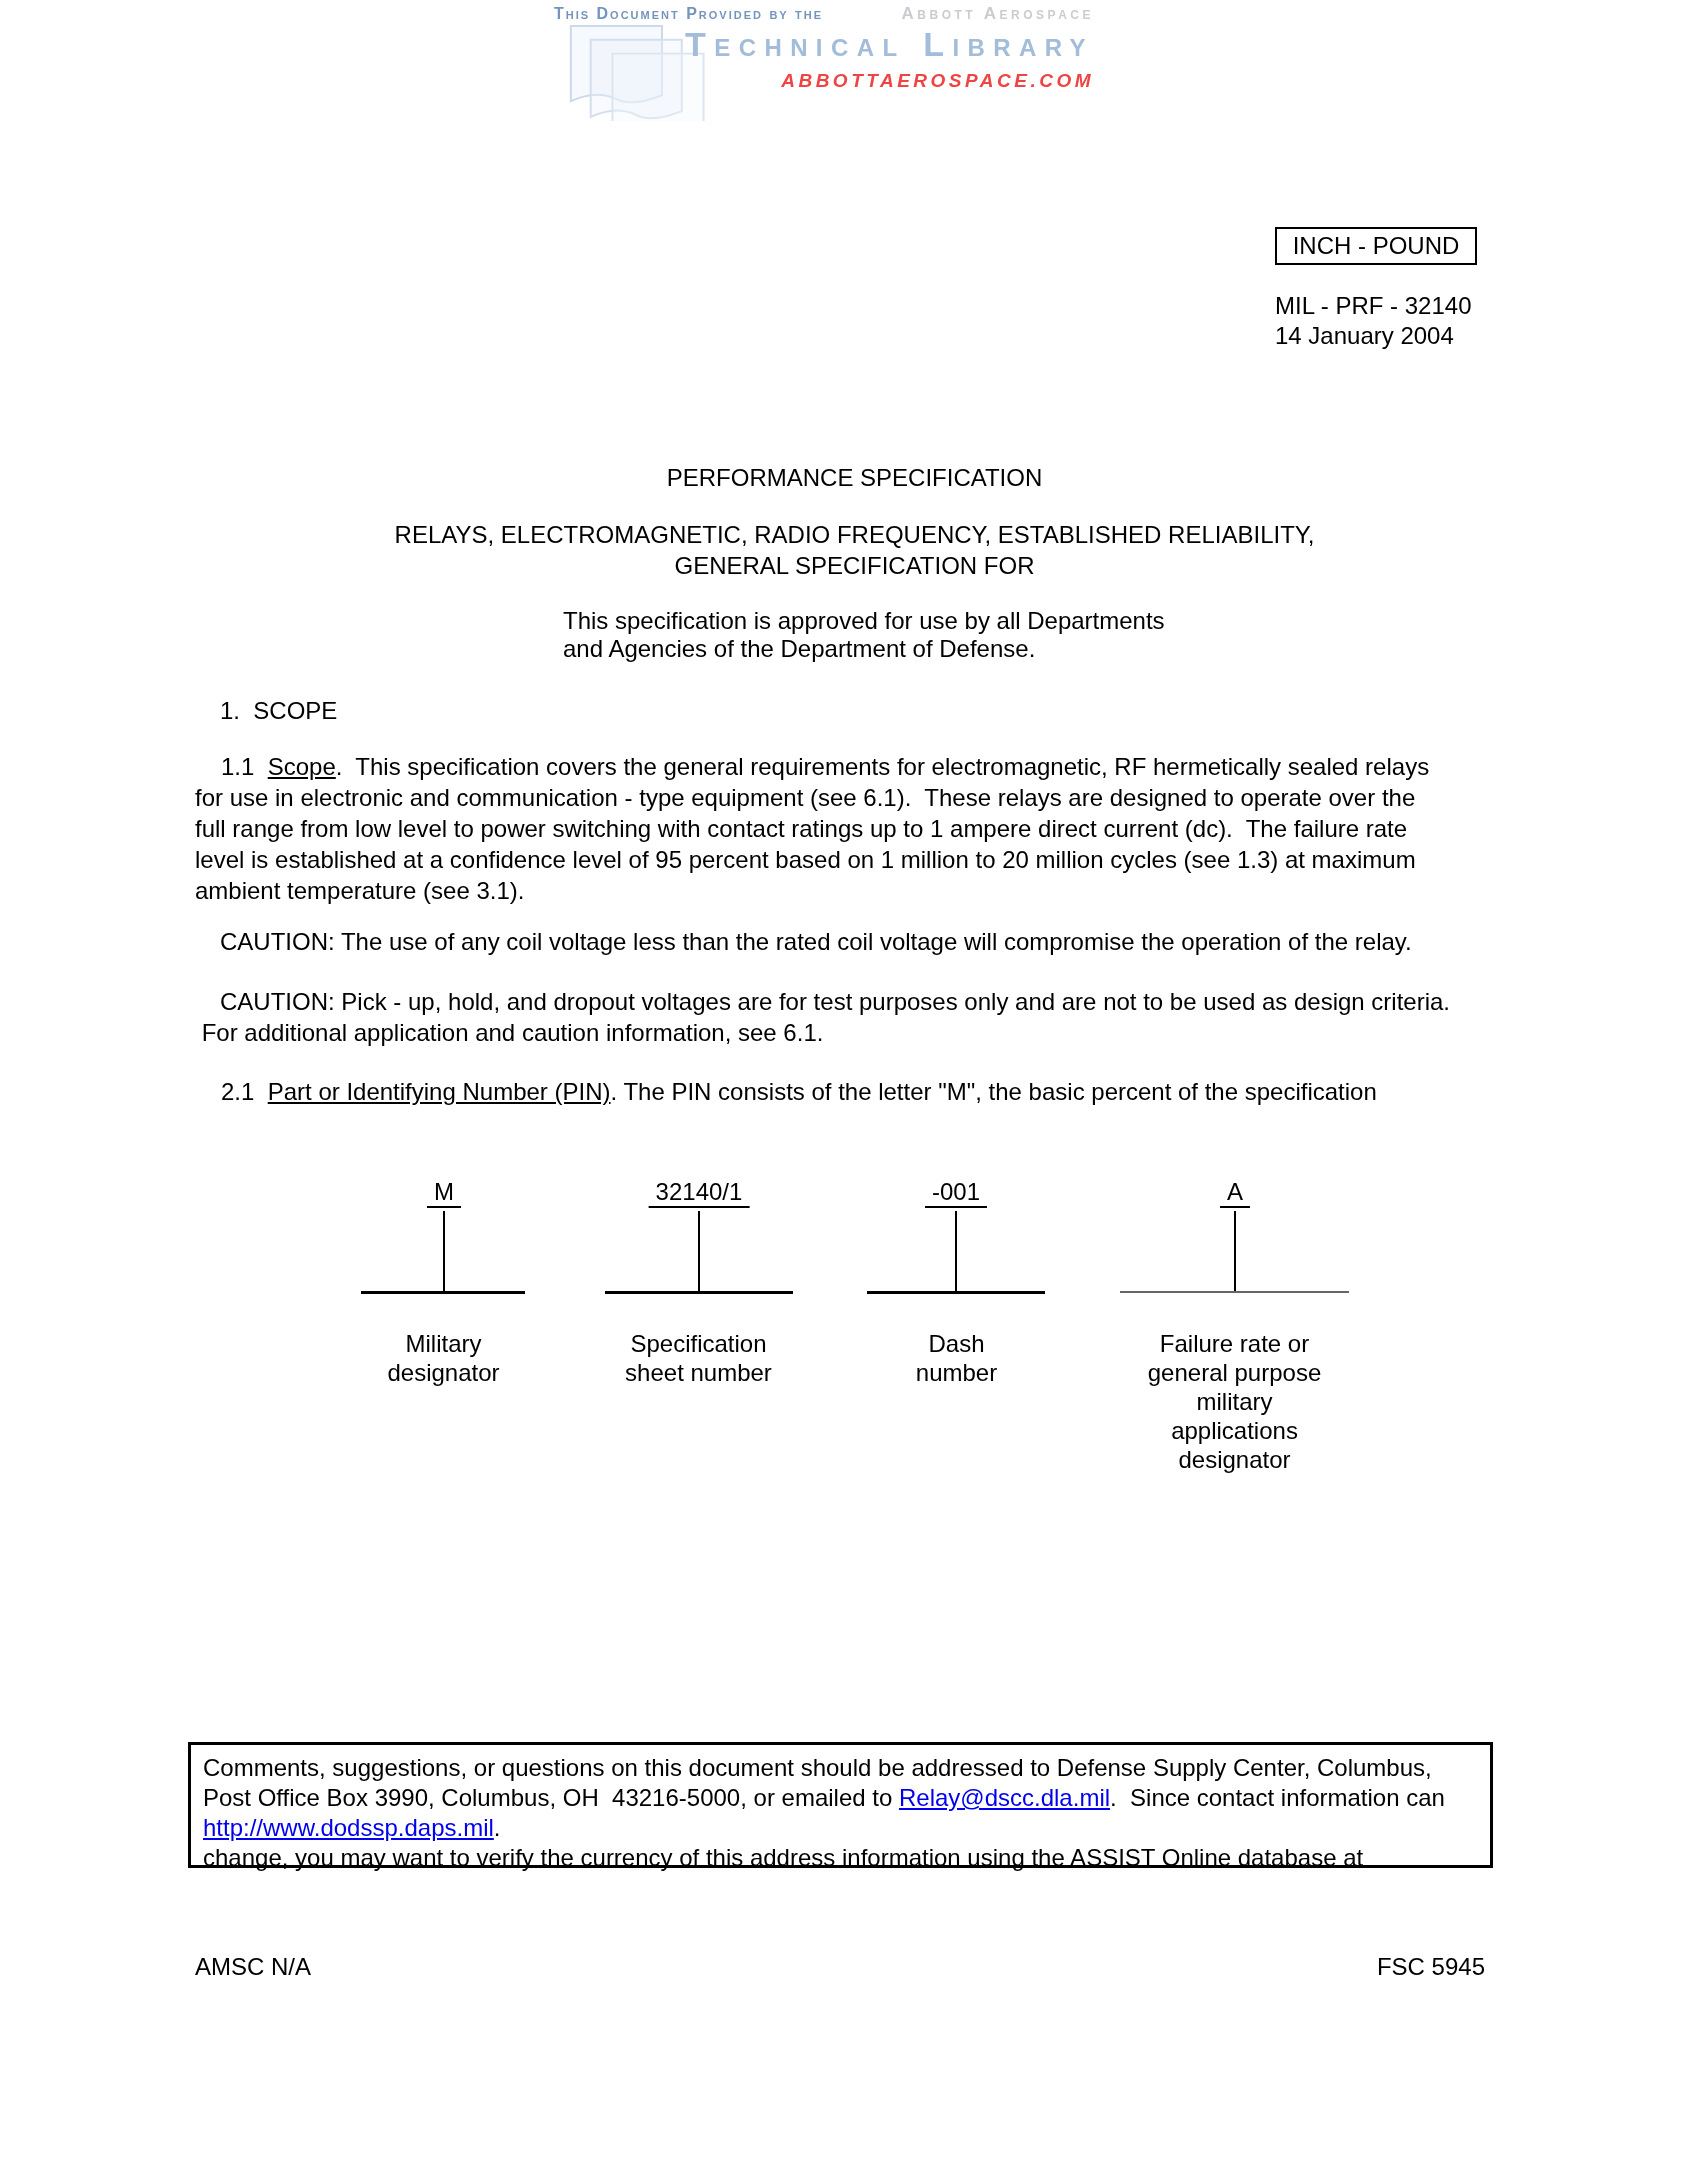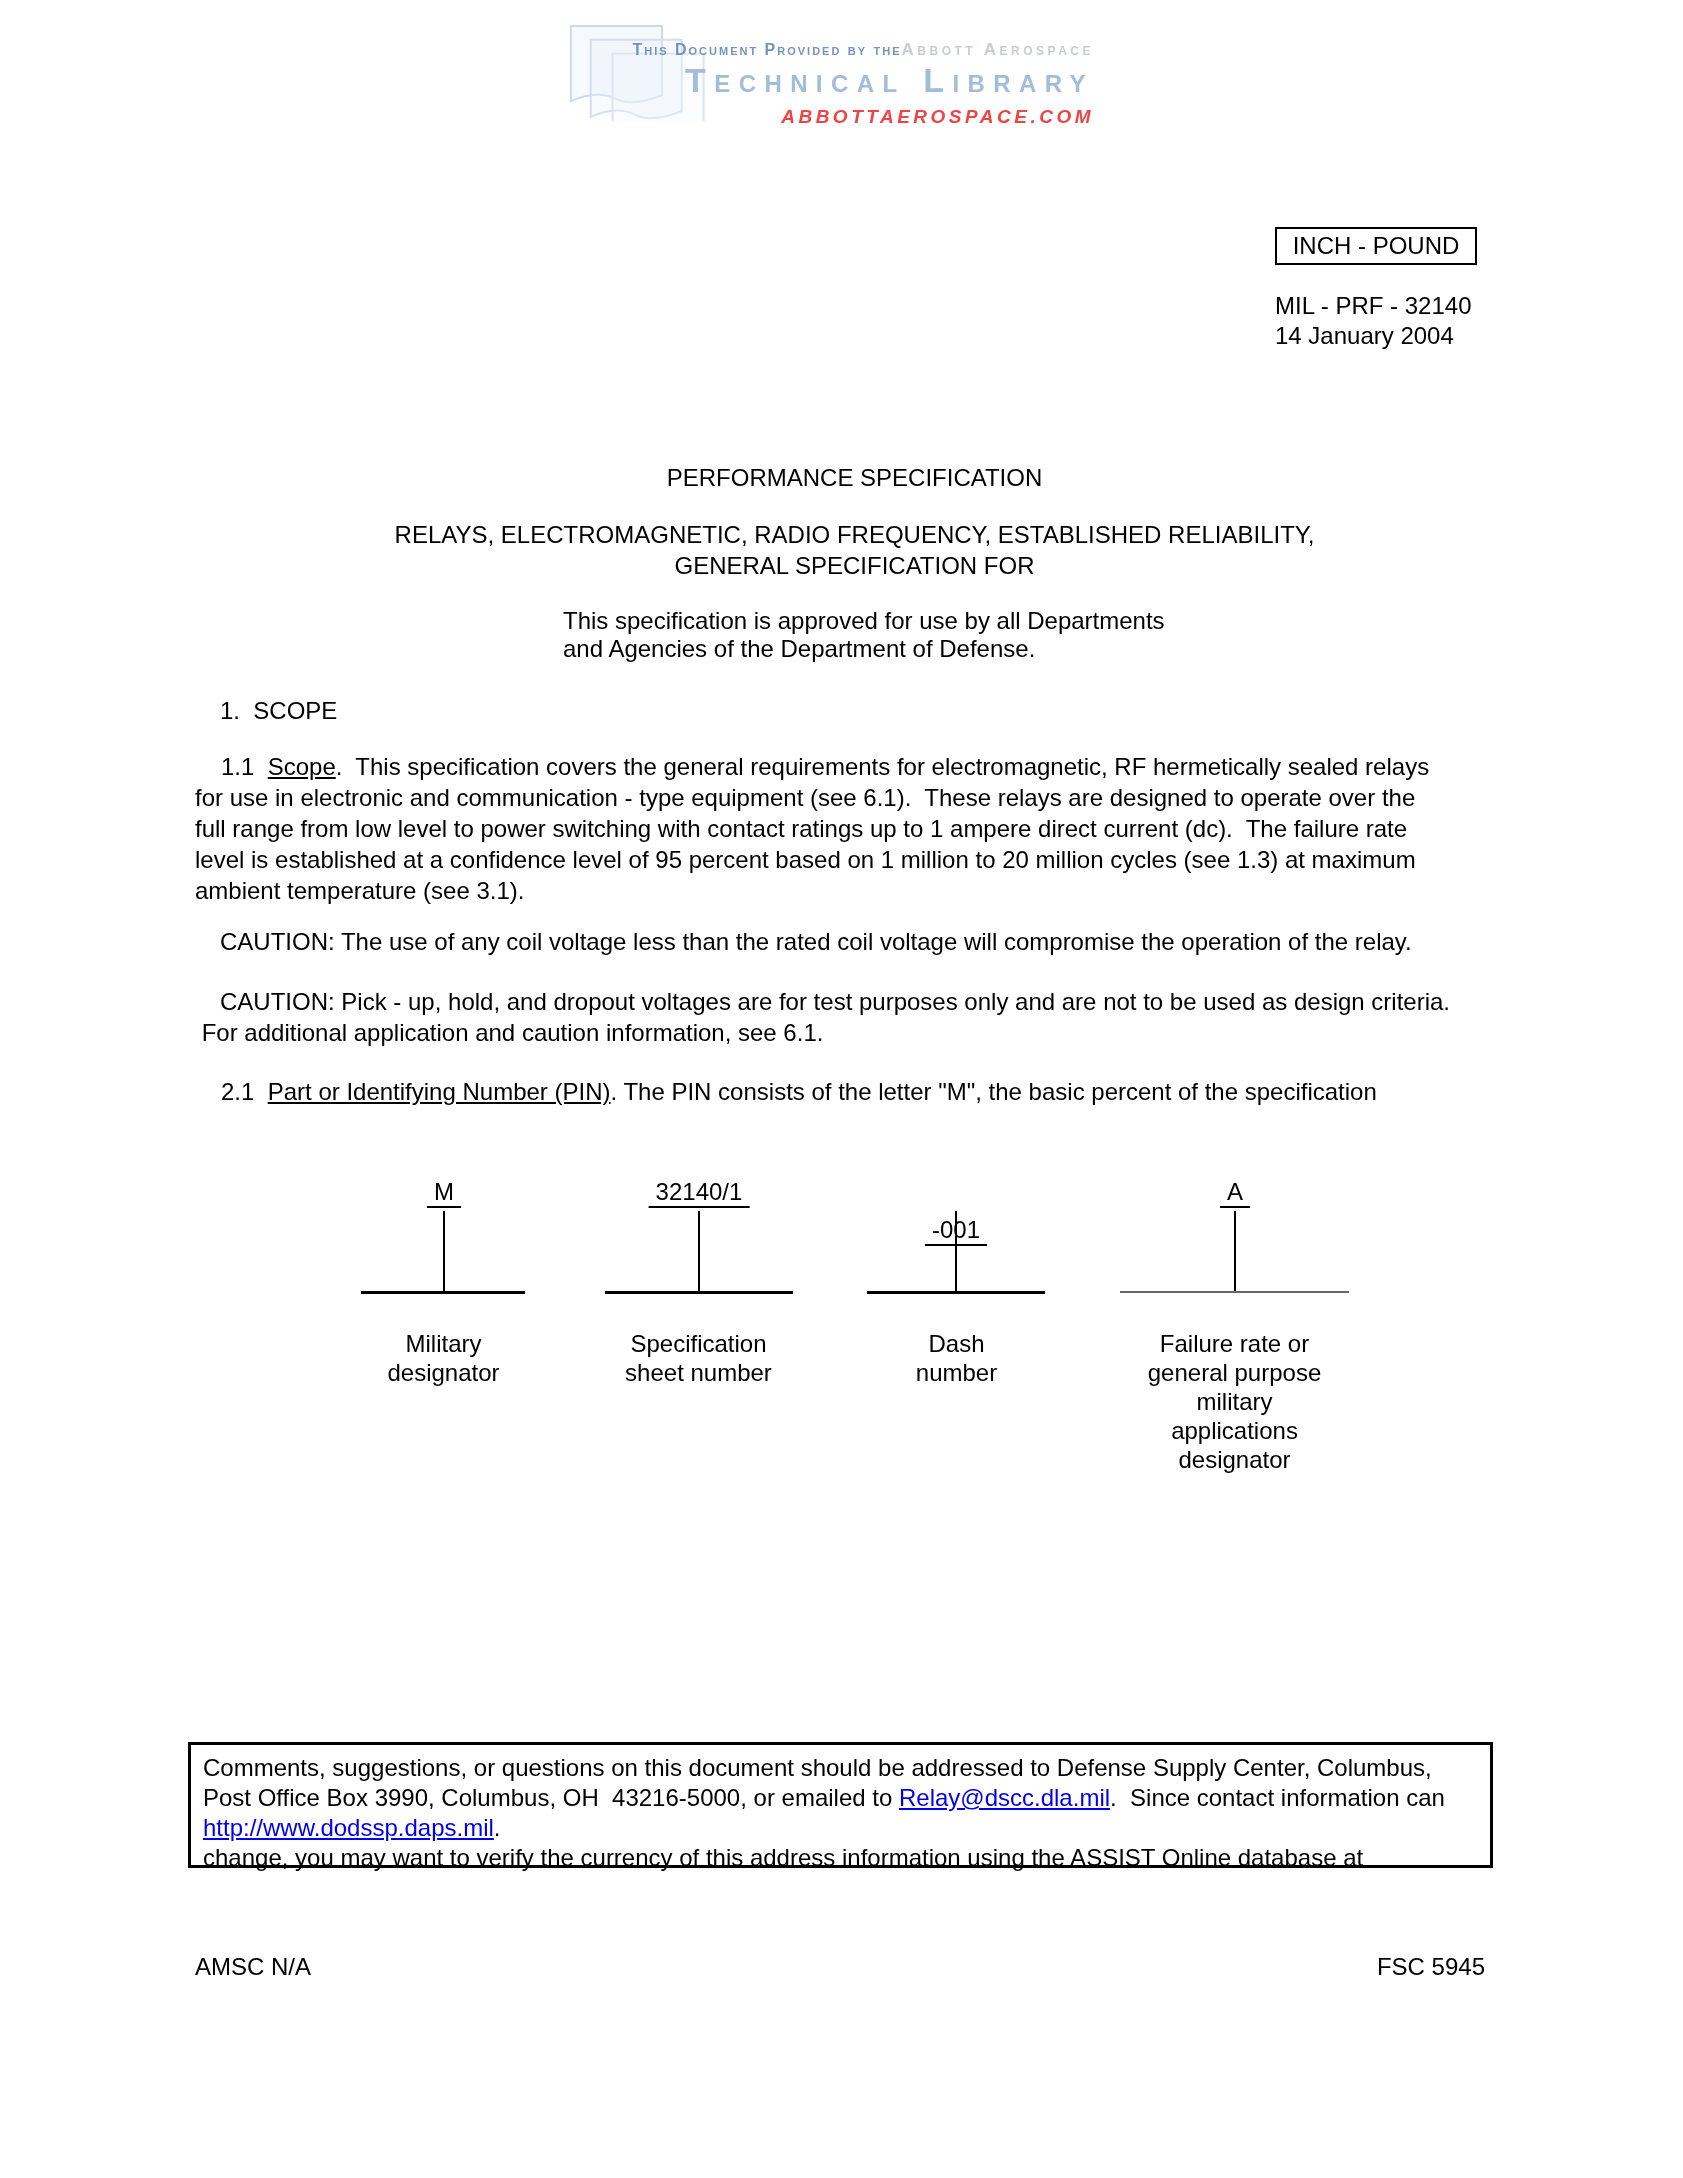--- a/index.html
+++ b/index.html
@@ -4,21 +4,21 @@
 <style>
   html,body{margin:0;padding:0;background:#fff;}
   .page{position:relative;width:1683px;height:2178px;background:#ffffff;overflow:hidden;
         font-family:"Liberation Sans", sans-serif;color:#000;}
   .abs{position:absolute;}
   .line{white-space:pre-wrap;}
   .body-text{font-size:24px;line-height:31px;}
   .u{text-decoration:underline;}
   
   .logo-wrap{left:554px;top:4px;width:540px;}
-  .logo-row1{display:flex;justify-content:flex-end;align-items:baseline;margin-top:36px;}
+  .logo-row1{display:flex;justify-content:space-between;align-items:baseline;}
   .logo-provided{font-variant:small-caps;font-size:16px;letter-spacing:2px;font-weight:bold;}
   .logo-brand{font-variant:small-caps;font-size:17px;letter-spacing:3.5px;font-weight:bold;}
   .logo-library{font-variant:small-caps;font-size:34px;letter-spacing:8.4px;font-weight:bold;
                 text-align:right;margin-top:1px;}
   .logo-site{font-size:19px;letter-spacing:3.5px;text-align:right;margin-top:6px;font-weight:bold;}
   
   .inch-box{left:1275px;top:227px;width:198px;height:34px;border:2px solid #000;
             display:flex;align-items:center;justify-content:center;font-size:24px;}
   .milprf{left:1275px;top:291px;font-size:24px;line-height:30px;}
   
@@ -117,21 +117,21 @@
       <div>
         <div class="abs pin-code" style="left: 699px; top: 1179px; transform: translateX(-50%);">32140/1</div>
         <div class="abs pin-vline" style="left: 698px; top: 1211px; height: 81px;"></div>
         <div class="abs" style="left: 605px; top: 1291px; width: 188px; height: 3px; background: rgb(0, 0, 0);"></div>
         <div class="abs pin-label" style="left: 560px; top: 1329px; width: 277px;">
           <div class="line">Specification</div>
           <div class="line">sheet number</div>
         </div>
       </div>
       <div>
-        <div class="abs pin-code" style="left: 956px; top: 1179px; transform: translateX(-50%); margin-top: 38px;">-001</div>
+        <div class="abs pin-code" style="left: 956px; top: 1179px; transform: translateX(-50%);">-001</div>
         <div class="abs pin-vline" style="left: 955px; top: 1211px; height: 81px;"></div>
         <div class="abs" style="left: 867px; top: 1291px; width: 178px; height: 3px; background: rgb(0, 0, 0);"></div>
         <div class="abs pin-label" style="left: 818px; top: 1329px; width: 277px;">
           <div class="line">Dash</div>
           <div class="line">number</div>
         </div>
       </div>
       <div>
         <div class="abs pin-code" style="left: 1235px; top: 1179px; transform: translateX(-50%);">A</div>
         <div class="abs pin-vline" style="left: 1234px; top: 1211px; height: 81px;"></div>

